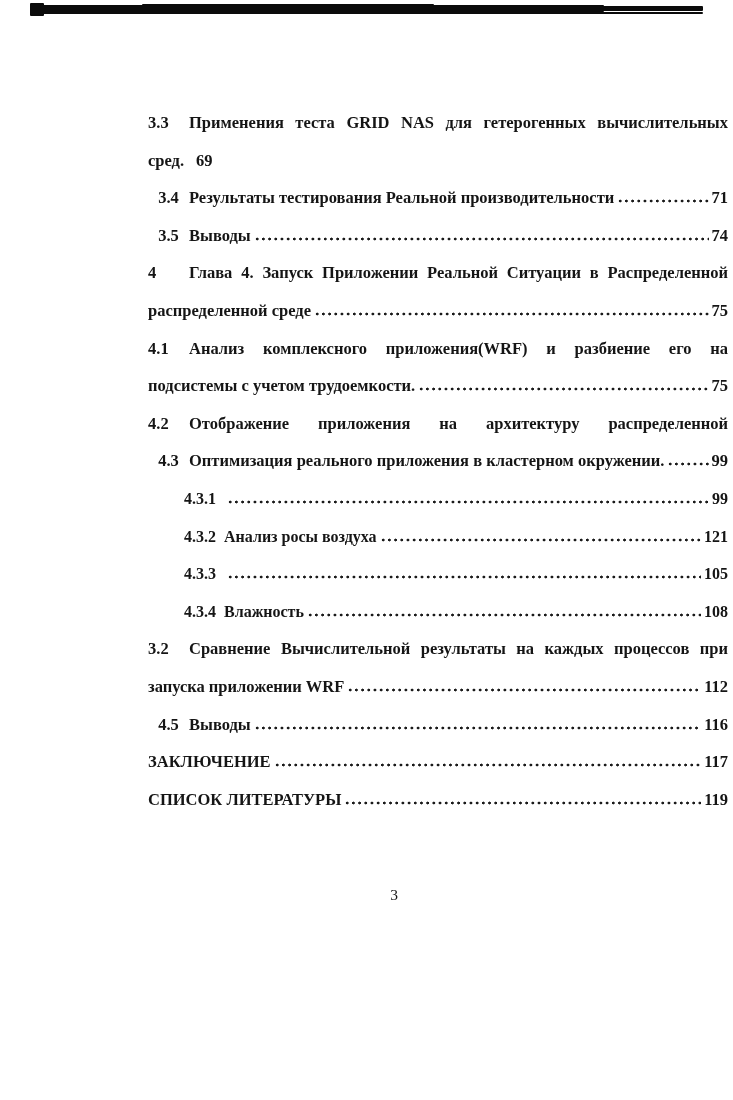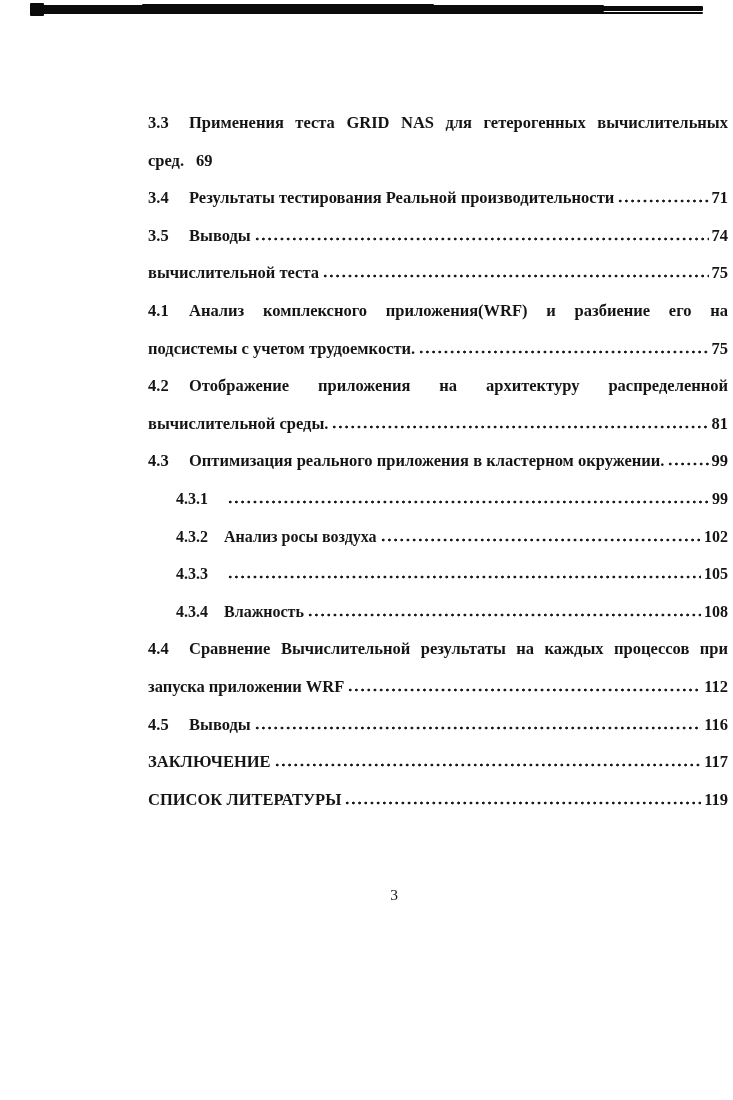--- a/index.html
+++ b/index.html
@@ -44,20 +44,21 @@
   .entry.bold { font-weight: bold; }
   .entry.level1 { padding-left: 28px; font-size: 16px; font-weight: bold; }
 
   .justify-line {
     text-align: justify;
     text-align-last: justify;
   }
   .flex-line {
     display: flex;
     align-items: baseline;
+    text-align: center;
   }
   .num {
     display: inline-block;
     min-width: 41px;
     flex: 0 0 auto;
   }
   .level1 .num { min-width: 48px; }
   .ttl { flex: 0 1 auto; white-space: nowrap; }
   .justify-line .ttl { white-space: normal; }
 
@@ -119,41 +120,37 @@
       </div>
       <div class="entry bold">
         <div class="flex-line">
           <span class="num">3.5</span>
           <span class="ttl">Выводы</span>
           <span class="leader"></span>
           <span class="page-num">74</span>
         </div>
       </div>
       <div class="entry bold">
-        <div class="flex-line">
-          <span class="ttl">вычислительной теста</span>
+        <div class="justify-line"><span class="num">4</span><span class="ttl">Глава 4. Запуск Приложении Реальной Ситуации в Распределенной</span></div>
+        <div class="flex-line">
+          <span class="ttl">распределенной среде</span>
           <span class="leader"></span>
           <span class="page-num">75</span>
         </div>
       </div>
       <div class="entry bold">
         <div class="justify-line"><span class="num">4.1</span><span class="ttl">Анализ комплексного приложения(WRF) и разбиение его на</span></div>
         <div class="flex-line">
           <span class="ttl">подсистемы с  учетом трудоемкости.</span>
           <span class="leader"></span>
           <span class="page-num">75</span>
         </div>
       </div>
       <div class="entry bold">
         <div class="justify-line"><span class="num">4.2</span><span class="ttl">Отображение приложения на архитектуру распределенной</span></div>
-        <div class="flex-line">
-          <span class="ttl">вычислительной среды.</span>
-          <span class="leader"></span>
-          <span class="page-num">81</span>
-        </div>
       </div>
       <div class="entry bold">
         <div class="flex-line">
           <span class="num">4.3</span>
           <span class="ttl">Оптимизация реального приложения в кластерном окружении.</span>
           <span class="leader"></span>
           <span class="page-num">99</span>
         </div>
       </div>
       <div class="entry level1">
@@ -161,40 +158,40 @@
           <span class="num">4.3.1</span>
           <span class="leader"></span>
           <span class="page-num">99</span>
         </div>
       </div>
       <div class="entry level1">
         <div class="flex-line">
           <span class="num">4.3.2</span>
           <span class="ttl">Анализ росы воздуха</span>
           <span class="leader"></span>
-          <span class="page-num">102</span>
+          <span class="page-num">121</span>
         </div>
       </div>
       <div class="entry level1">
         <div class="flex-line">
           <span class="num">4.3.3</span>
           <span class="leader"></span>
           <span class="page-num">105</span>
         </div>
       </div>
       <div class="entry level1">
         <div class="flex-line">
           <span class="num">4.3.4</span>
           <span class="ttl">Влажность</span>
           <span class="leader"></span>
           <span class="page-num">108</span>
         </div>
       </div>
       <div class="entry bold">
-        <div class="justify-line"><span class="num">4.4</span><span class="ttl">Сравнение Вычислительной результаты на каждых процессов при</span></div>
+        <div class="justify-line"><span class="num">3.2</span><span class="ttl">Сравнение Вычислительной результаты на каждых процессов при</span></div>
         <div class="flex-line">
           <span class="ttl">запуска  приложении WRF</span>
           <span class="leader"></span>
           <span class="page-num">112</span>
         </div>
       </div>
       <div class="entry bold">
         <div class="flex-line">
           <span class="num">4.5</span>
           <span class="ttl">Выводы</span>

